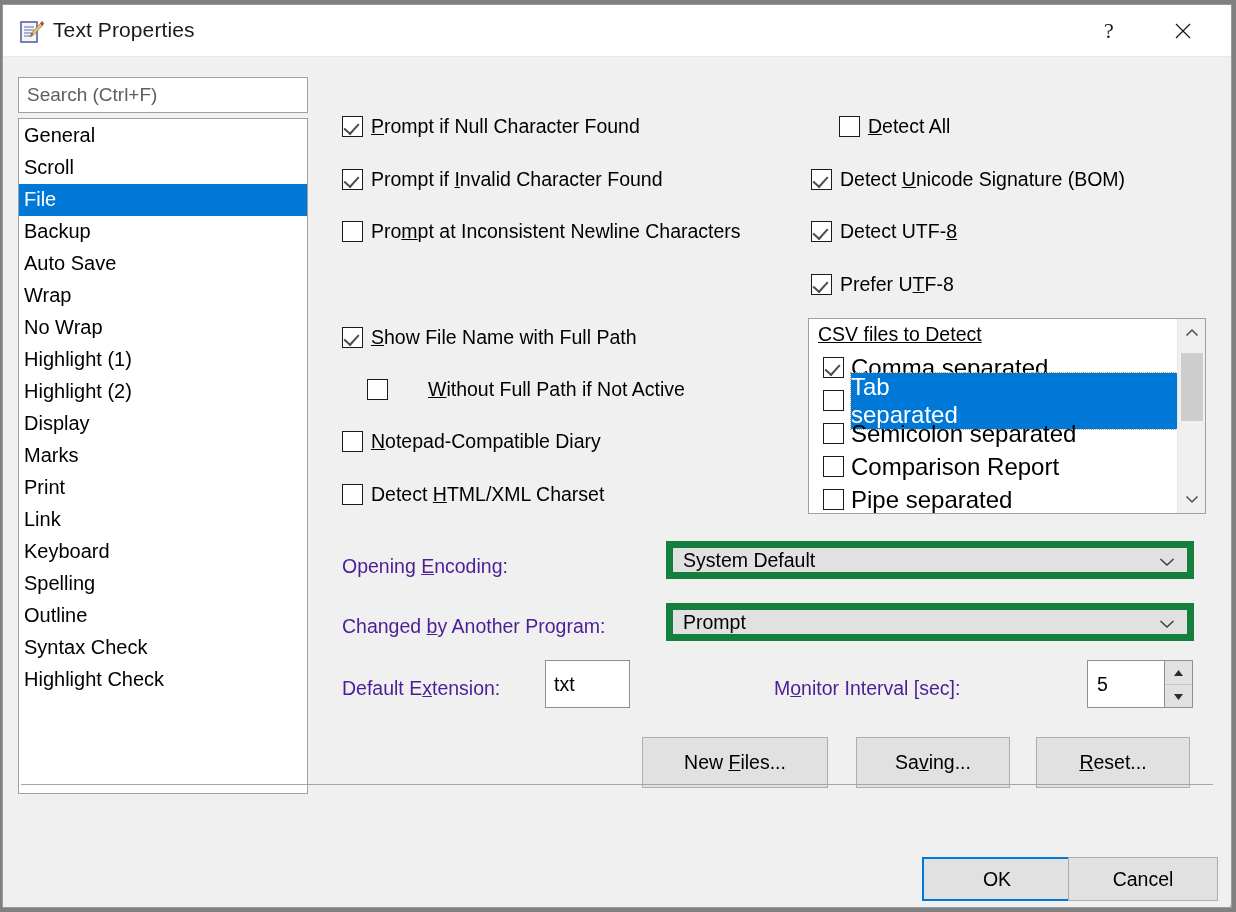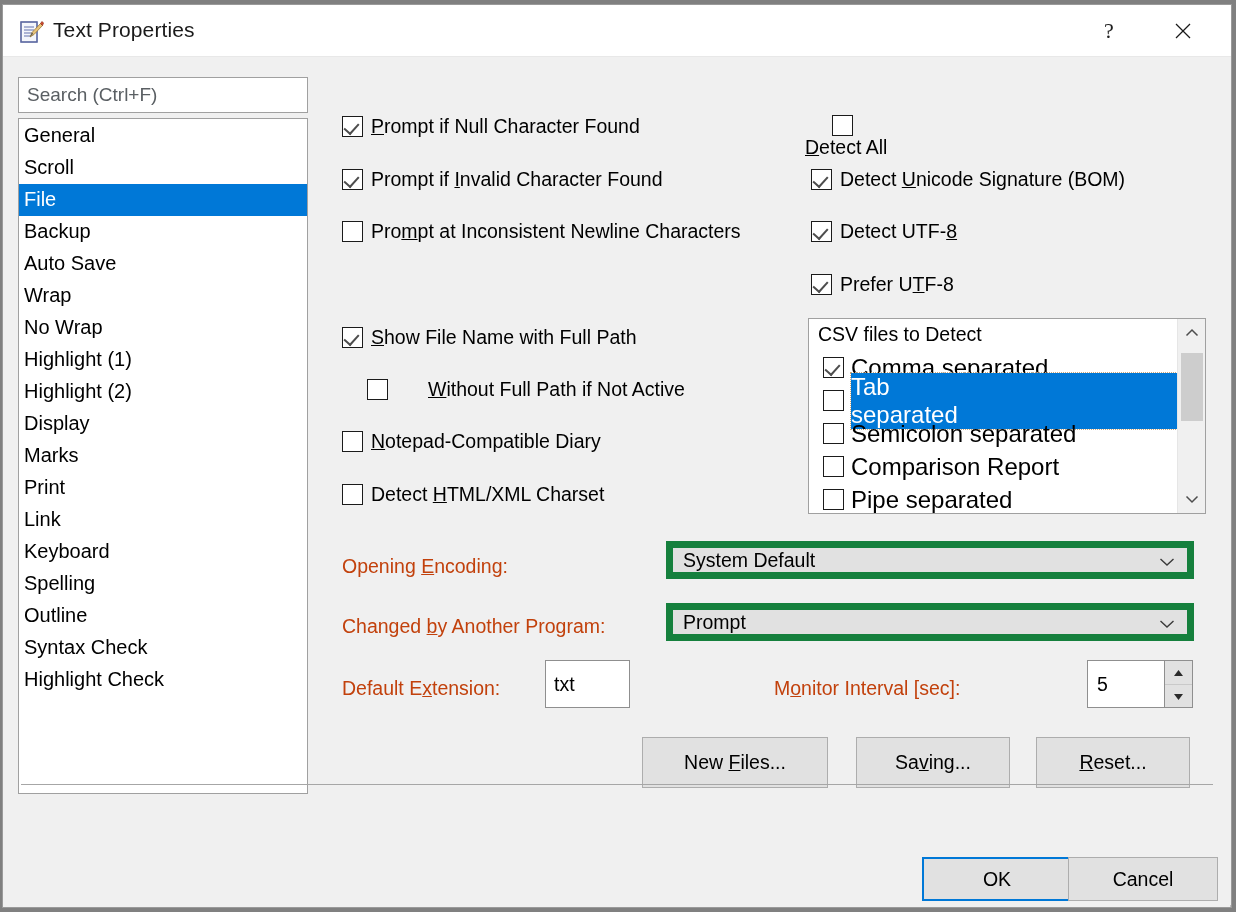--- a/index.html
+++ b/index.html
@@ -121,20 +121,21 @@
     background: #ffffff;
     border: 1px solid #a0a0a0;
     box-sizing: border-box;
     overflow: hidden;
   }
   .csv-inner { position: absolute; left:0; top:0; right:28px; bottom:0; overflow:hidden; }
   .csv-head {
     height: 32px; line-height: 31px;
     font-size: 19.5px; color: #000;
     padding-left: 9px;
+    text-decoration: underline;
   }
   .csv-row {
     height: 33px;
     display: flex; align-items: center;
     font-size: 24px; color: #000;
     padding-left: 14px;
   }
   .csv-row .box {
     width: 21px; height: 21px;
     border: 1.6px solid #1b1b1b;
@@ -168,21 +169,21 @@
   }
   .csv-scroll .thumb {
     position: absolute; left: 3px; top: 34px;
     width: 22px; height: 68px;
     background: #cdcdcd;
   }
 
   
   .field-label {
     position: absolute;
-    font-size: 19.5px; color: #c2410c; white-space: nowrap;
+    font-size: 19.5px; color: #4c1d95; white-space: nowrap;
   }
   .combo {
     position: absolute;
     background: #e1e1e1;
     border: 7px solid #15803d;
     box-sizing: border-box;
     display: flex; align-items: center;
     font-size: 19.5px; color: #000;
     padding-left: 10px;
   }
@@ -331,21 +332,21 @@
     </div>
     <div class="chk" style="left:339px; top:373px;">
       <span class="box"></span>
       <span><u>N</u>otepad-Compatible Diary</span>
     </div>
     <div class="chk" style="left:339px; top:426px;">
       <span class="box"></span>
       <span>Detect <u>H</u>TML/XML Charset</span>
     </div>
 
-    <div class="chk" style="left:802px; top:58px;flex-direction:column;">
+    <div class="chk" style="left:836px; top:58px;">
       <span class="box"></span>
       <span><u>D</u>etect All</span>
     </div>
     <div class="chk" style="left:808px; top:111px;">
       <span class="box checked"></span>
       <span>Detect <u>U</u>nicode Signature (BOM)</span>
     </div>
     <div class="chk" style="left:808px; top:163px;">
       <span class="box checked"></span>
       <span>Detect UTF-<u>8</u></span>

